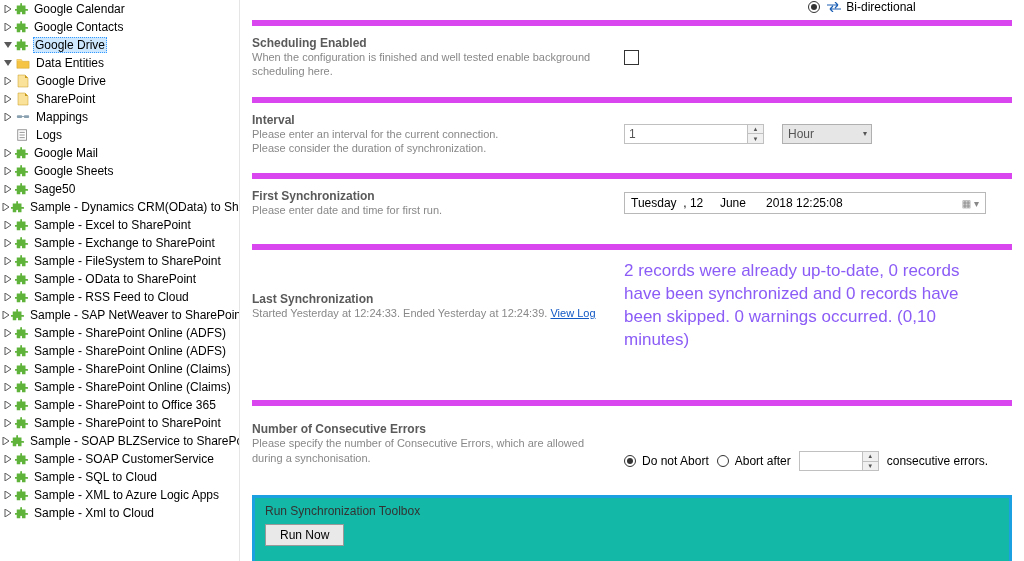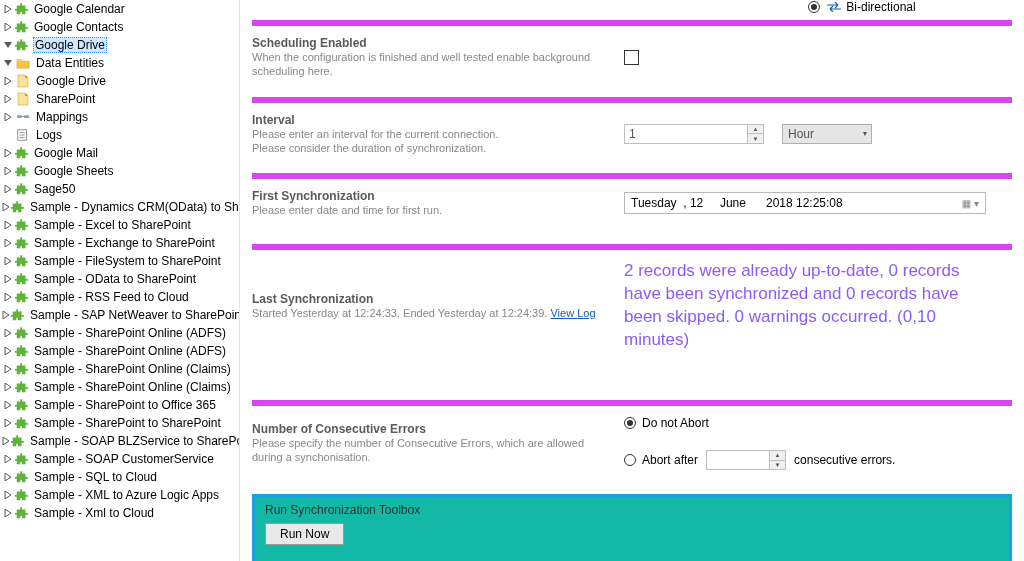--- a/index.html
+++ b/index.html
@@ -138,21 +138,21 @@
   }
   .radio-circle {
     width: 12px; height: 12px; border: 1px solid #333;
     border-radius: 50%; display: inline-flex;
     align-items: center; justify-content: center;
     margin-right: 6px; vertical-align: middle;
   }
   .radio-circle.checked::after {
     content: ""; width: 6px; height: 6px; background: #333; border-radius: 50%;
   }
-  .radio-row { display:flex; flex-direction: column; gap: 20px; }
+  .radio-row { display:flex; gap: 8px; margin-top: 35px; }
   .radio-line { display:flex; align-items:center; }
   .small-spin {
     width: 80px; height: 20px;
     border: 1px solid #c0c0c0;
     display:flex;
     margin: 0 8px;
     background:#fff;
   }
   .small-spin .val { flex:1; }
   .small-spin .spin {

